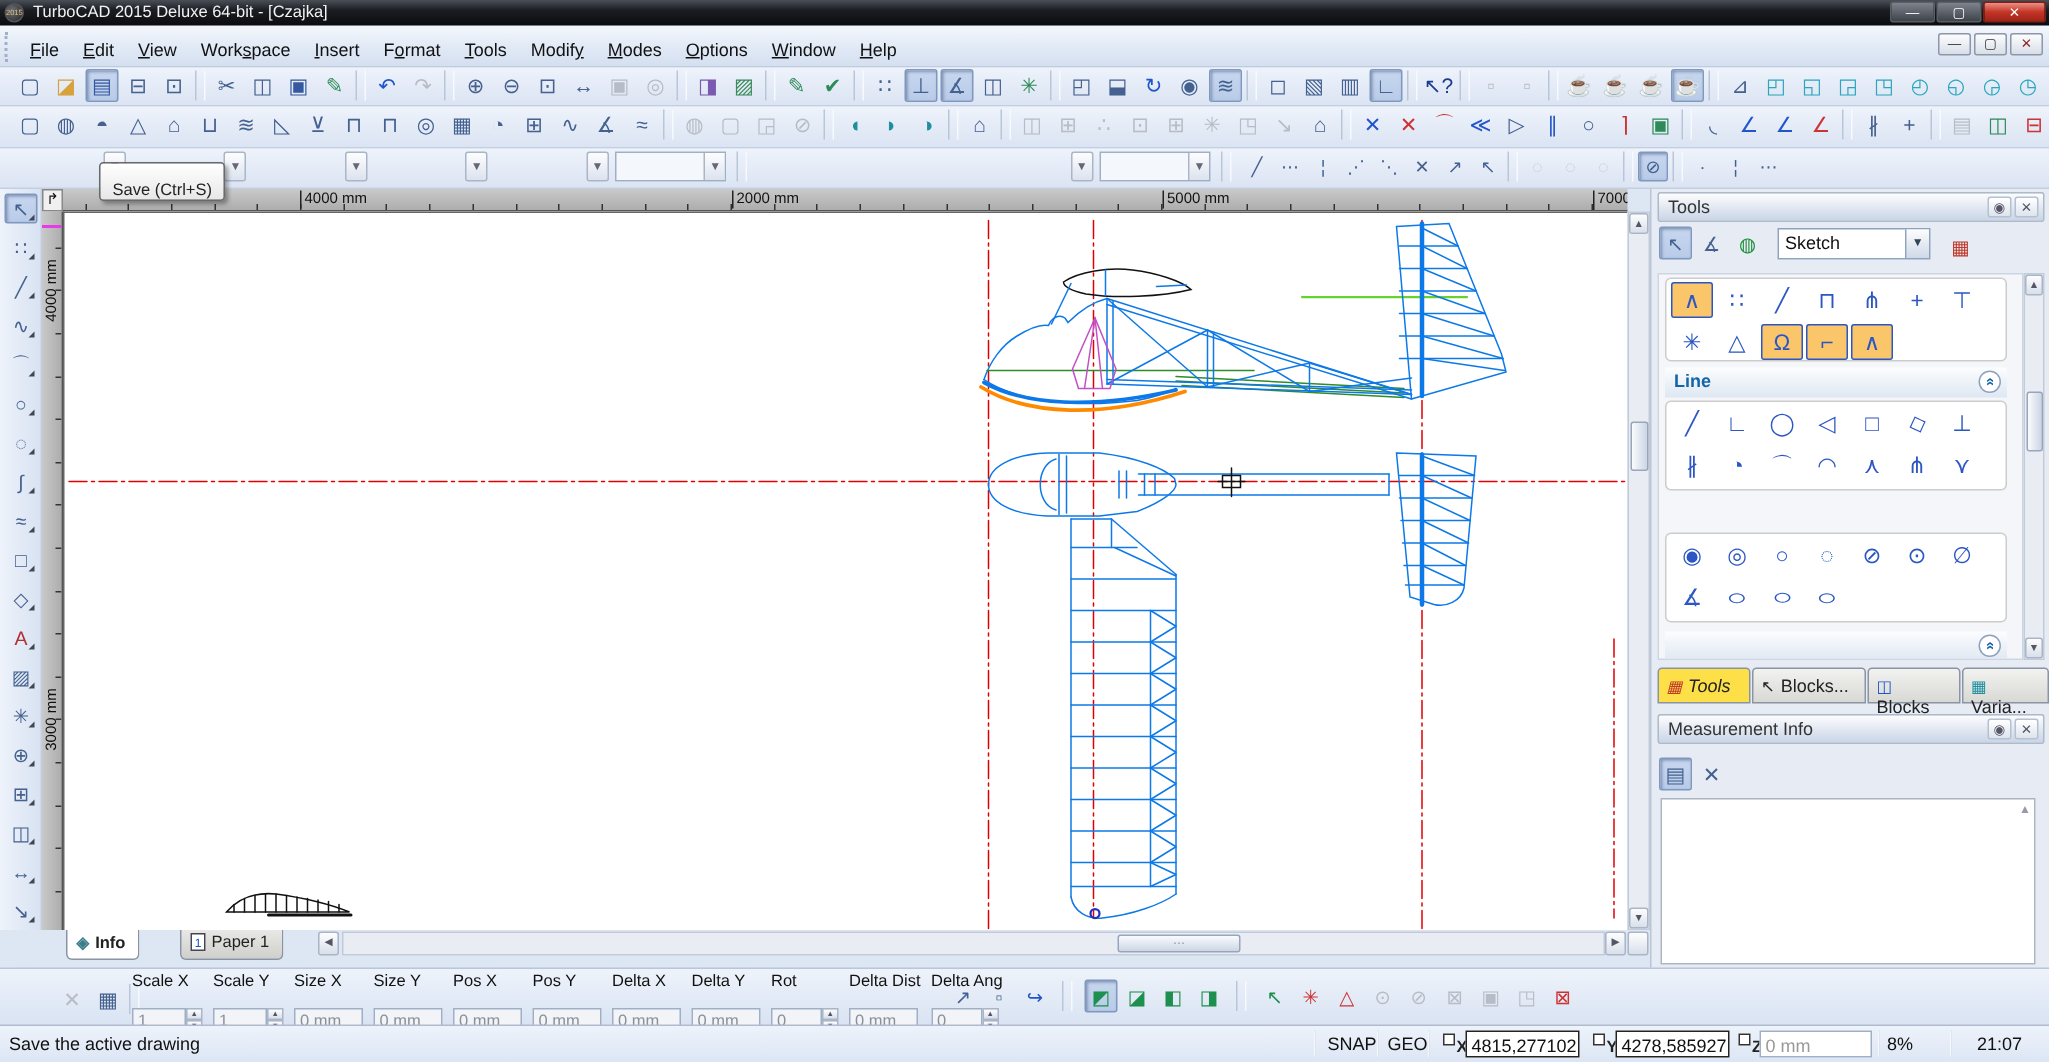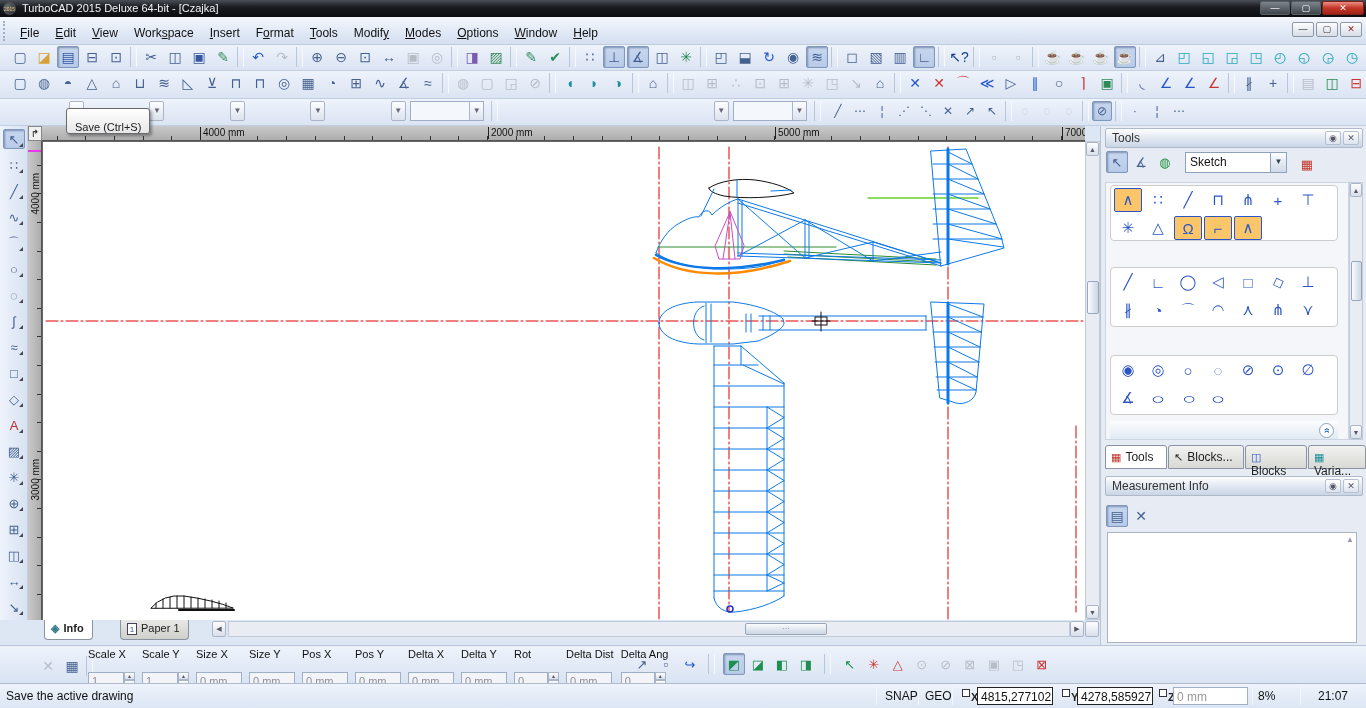--- a/index.html
+++ b/index.html
@@ -126,21 +126,21 @@
   .chev { position:absolute; right:4px; top:2px; width:15px; height:15px; border:1px solid #8da2bd; border-radius:50%;
     background:#fff; color:#1464a8; font-size:10px; line-height:13px; text-align:center; }
   .chev span { display:inline-block; transform:rotate(-90deg); }
   .pal { width:28px; height:24px; font-size:15px; margin:2px 1px; color:#2b56c4; }
   #pal-vscroll { position:absolute; left:248px; top:56px; width:14px; height:258px; background:#e9edf3; border:1px solid #c2cbd8; }
   #pal-thumb { position:absolute; left:1px; top:78px; width:11px; height:40px;
     background:linear-gradient(90deg,#fafbfd,#ccd6e4); border:1px solid #98a6bc; border-radius:2px; }
   .pal-tab { position:absolute; top:319px; height:24px; border:1px solid #8a94a3;
     background:linear-gradient(#f2f2f0,#d8d8d4); font-size:12px; padding:4px 6px 0 5px; color:#222;
     border-radius:3px 3px 0 0; }
-  .pal-tab.active { background:#ffffff; z-index:2; }
+  .pal-tab.active { background:#fde047; z-index:2;font-style:italic; }
   #meas-toolbar { position:absolute; left:4px; top:378px; width:258px; height:28px; }
   #meas-box { position:absolute; left:6px; top:406px; width:250px; height:111px; background:#fff; border:1px solid #aab4c2; }
   #meas-box .upar { position:absolute; right:2px; top:2px; font-size:8px; color:#99a; }
 
   
   #inspector { position:absolute; left:0; top:645px; width:1366px; height:38px;
     background:linear-gradient(#eef3fb,#d9e3f2); border-top:1px solid #b9c5d8; }
   #insp-left { position:absolute; left:36px; top:8px; }
   .fldwrap { position:absolute; top:2px; }
   .fld { display:inline-block; vertical-align:top; margin-right:7px; }
@@ -442,20 +442,24 @@
       <span>Sketch</span>
       <span class="arrowbtn">▼</span>
     </span>
     <span class="tb" style="position:absolute;left:190px;top:2px;color:#c0392b;">▦</span>
   </div>
   <div id="palette-scroll">
     <div class="sectionbox" style="top:2px; height:56px;">
       <div style="display:block; padding-left:2px;"><span class="pal selected">∧</span><span class="pal">∷</span><span class="pal">╱</span><span class="pal">⊓</span><span class="pal">⋔</span><span class="pal">+</span><span class="pal">⊤</span></div>
       <div style="display:block; padding-left:2px;"><span class="pal">✳</span><span class="pal">△</span><span class="pal selected">Ω</span><span class="pal selected">⌐</span><span class="pal selected">∧</span></div>
     </div>
+    <div class="sectionhead" style="top:62px;">
+      <span>Line</span>
+      <span class="chev"><span>»</span></span>
+    </div>
     <div class="sectionbox" style="top:84px; height:60px;">
       <div style="display:block; padding-left:2px;"><span class="pal">╱</span><span class="pal">∟</span><span class="pal">◯</span><span class="pal">◁</span><span class="pal">□</span><span class="pal" style="transform: rotate(-20deg);">◇</span><span class="pal">⊥</span></div>
       <div style="display:block; padding-left:2px;"><span class="pal">∦</span><span class="pal">◔</span><span class="pal">⌒</span><span class="pal">◠</span><span class="pal">⋏</span><span class="pal">⋔</span><span class="pal">⋎</span></div>
     </div>
     <div class="sectionbox" style="top:172px; height:60px;">
       <div style="display:block; padding-left:2px;"><span class="pal">◉</span><span class="pal">◎</span><span class="pal">○</span><span class="pal">◌</span><span class="pal">⊘</span><span class="pal">⊙</span><span class="pal">∅</span></div>
       <div style="display:block; padding-left:2px;"><span class="pal">∡</span><span class="pal" style="transform: scaleX(1.6);">○</span><span class="pal" style="transform: scaleX(1.6) rotate(-30deg);">○</span><span class="pal" style="transform: scaleX(1.6);">○</span></div>
     </div>
     <div class="sectionhead" style="top:238px;">
       <span class="chev"><span>»</span></span>

